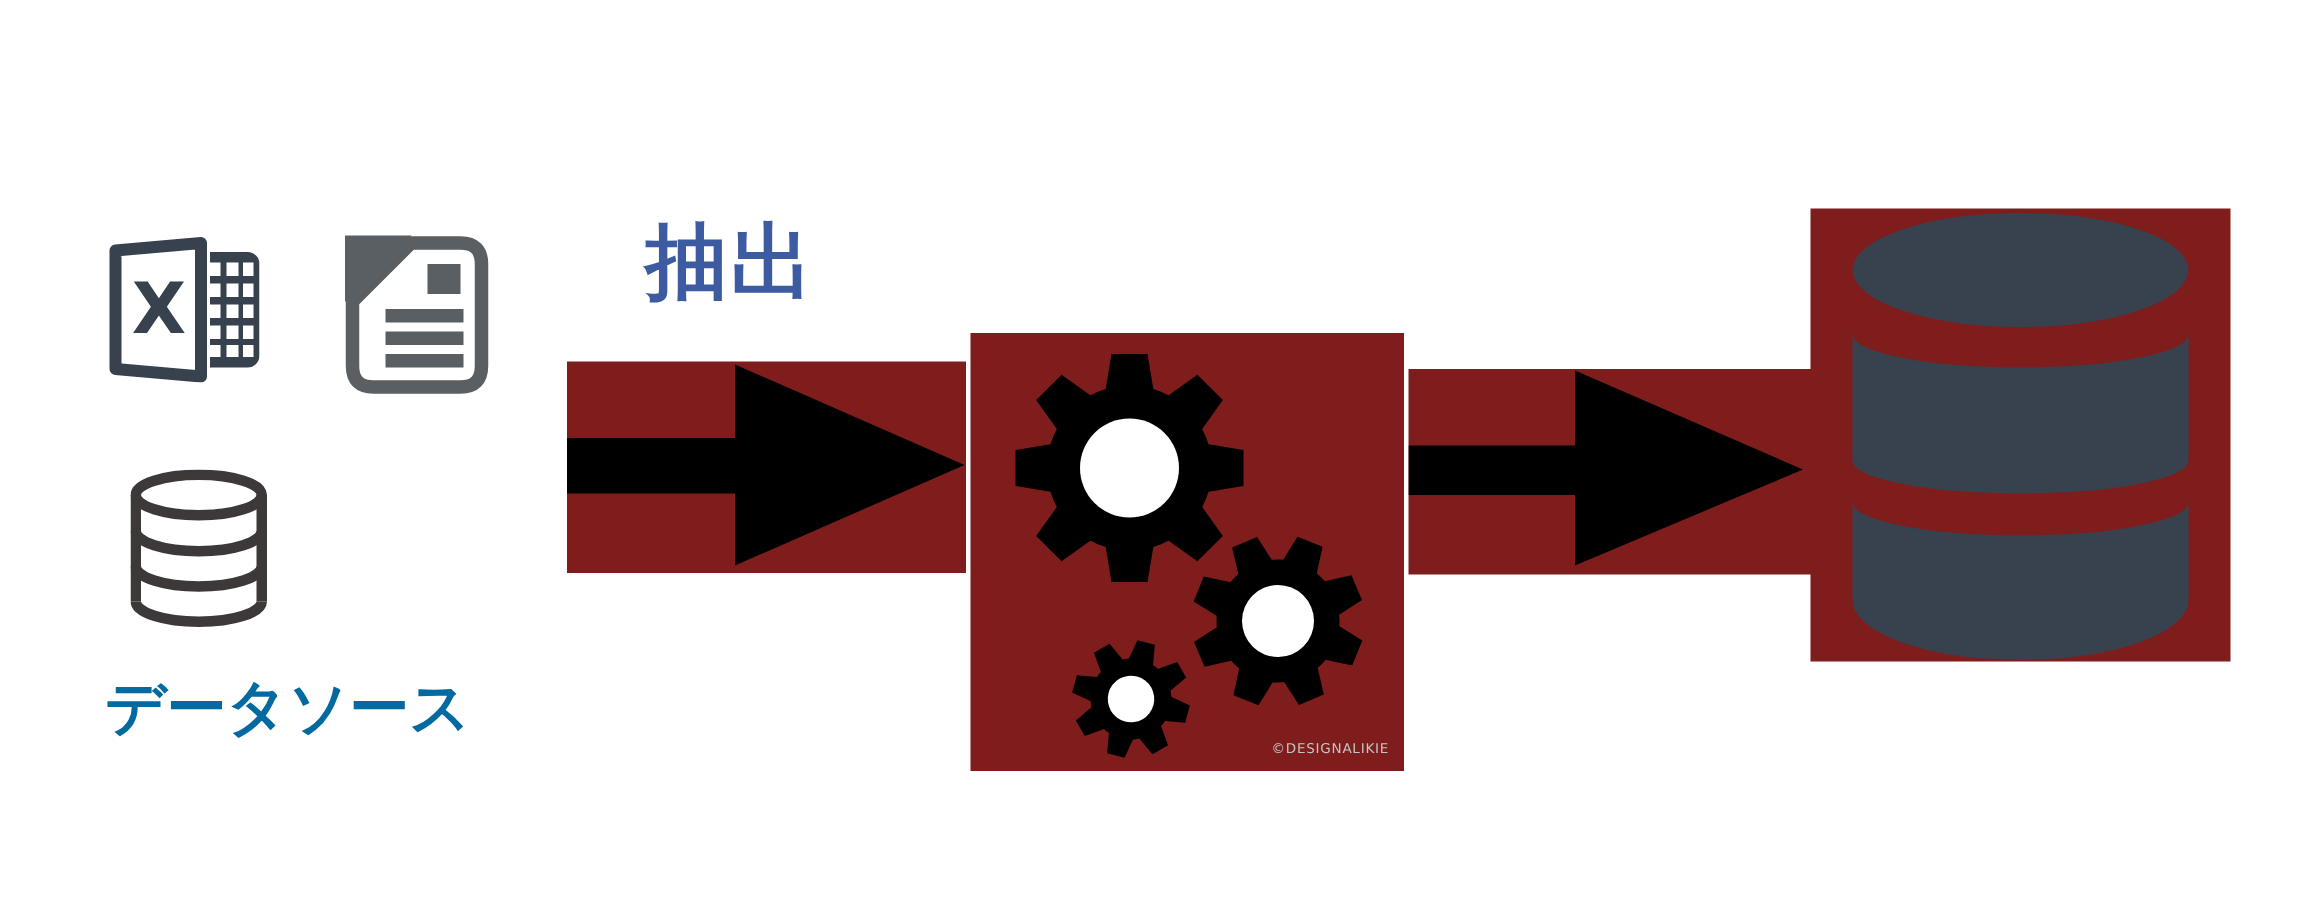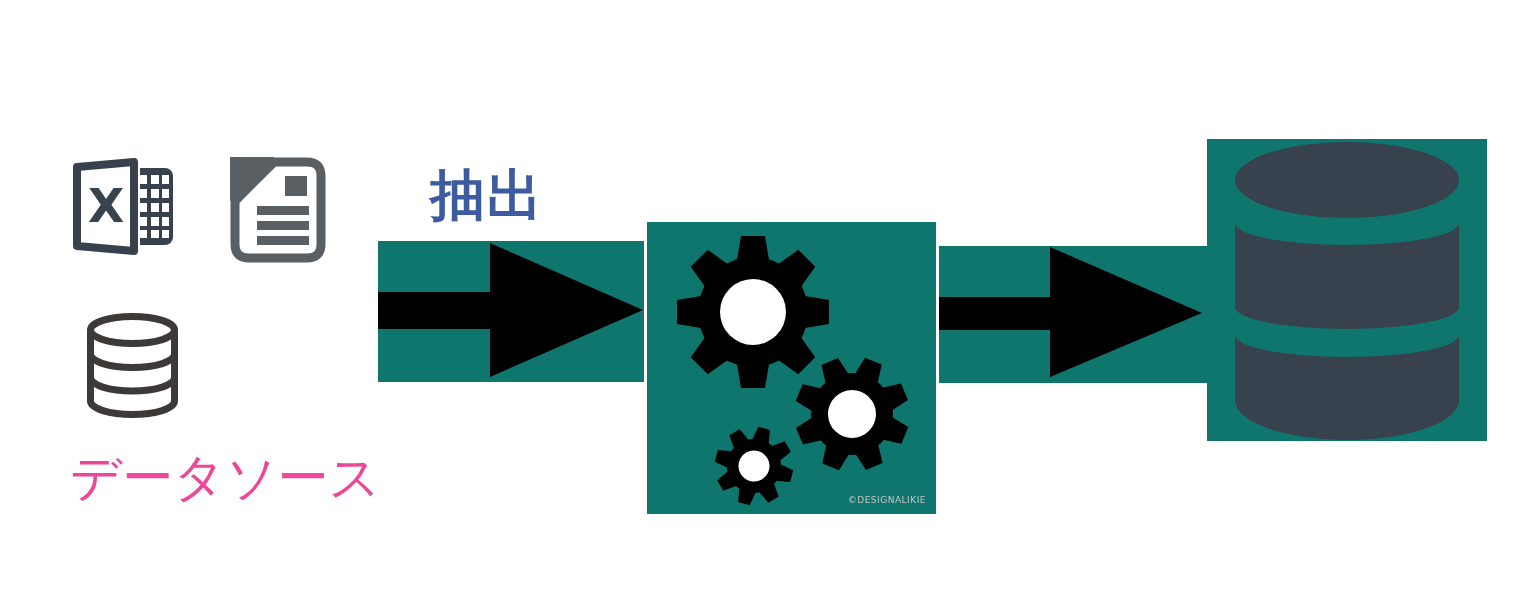--- a/index.html
+++ b/index.html
@@ -13,28 +13,28 @@
   .abs{position:absolute;}
   .step-label{
     font-size:55px;
     font-weight:900;
     color:#3d5ba0;
     letter-spacing:2px;
     line-height:1;
     white-space:nowrap;
   }
   .source-label{
-    font-size:51px;
-    font-weight:400;
-    color:#ec4899;
+    font-size:40px;
+    font-weight:700;
+    color:#0369a1;
     letter-spacing:0px;
     line-height:1;
     white-space:nowrap;
   }
-  .white-box{background:#0f766e;text-decoration:underline;}
+  .white-box{background:#7f1d1d;text-decoration:underline;}
   .watermark{
     position:absolute;
     right:10px;bottom:9px;
     font-size:9px;
     color:#c4c4c4;
     letter-spacing:0.5px;
     line-height:1;
   }
   svg{display:block;}
 </style>
@@ -94,21 +94,21 @@
         <path d="M 87.5 17 V 88"></path>
         <path d="M 3.5 88 A 42 13.5 0 0 0 87.5 88"></path>
         <path d="M 3.5 41 A 42 13.5 0 0 0 87.5 41"></path>
         <path d="M 3.5 64.5 A 42 13.5 0 0 0 87.5 64.5"></path>
       </g>
     </svg>
   </div>
 
   <div class="abs source-label" style="left:70px;top:452px;">データソース</div>
 
-  <div class="abs step-label" style="left:430px;top:147px;margin-top:21px;">抽出</div>
+  <div class="abs step-label" style="left:430px;top:147px;">抽出</div>
 
   <div class="abs white-box" style="left:378px;top:241px;width:266px;height:141px;">
     <svg width="266" height="141" viewBox="0 0 266 141">
       <polygon points="0,51 112,51 112,2 265,69 112,136 112,88 0,88" fill="#000000"></polygon>
     </svg>
   </div>
 
   <div class="abs white-box" style="left:647px;top:222px;width:289px;height:292px;">
     <svg width="289" height="292" viewBox="0 0 289 292">
 

